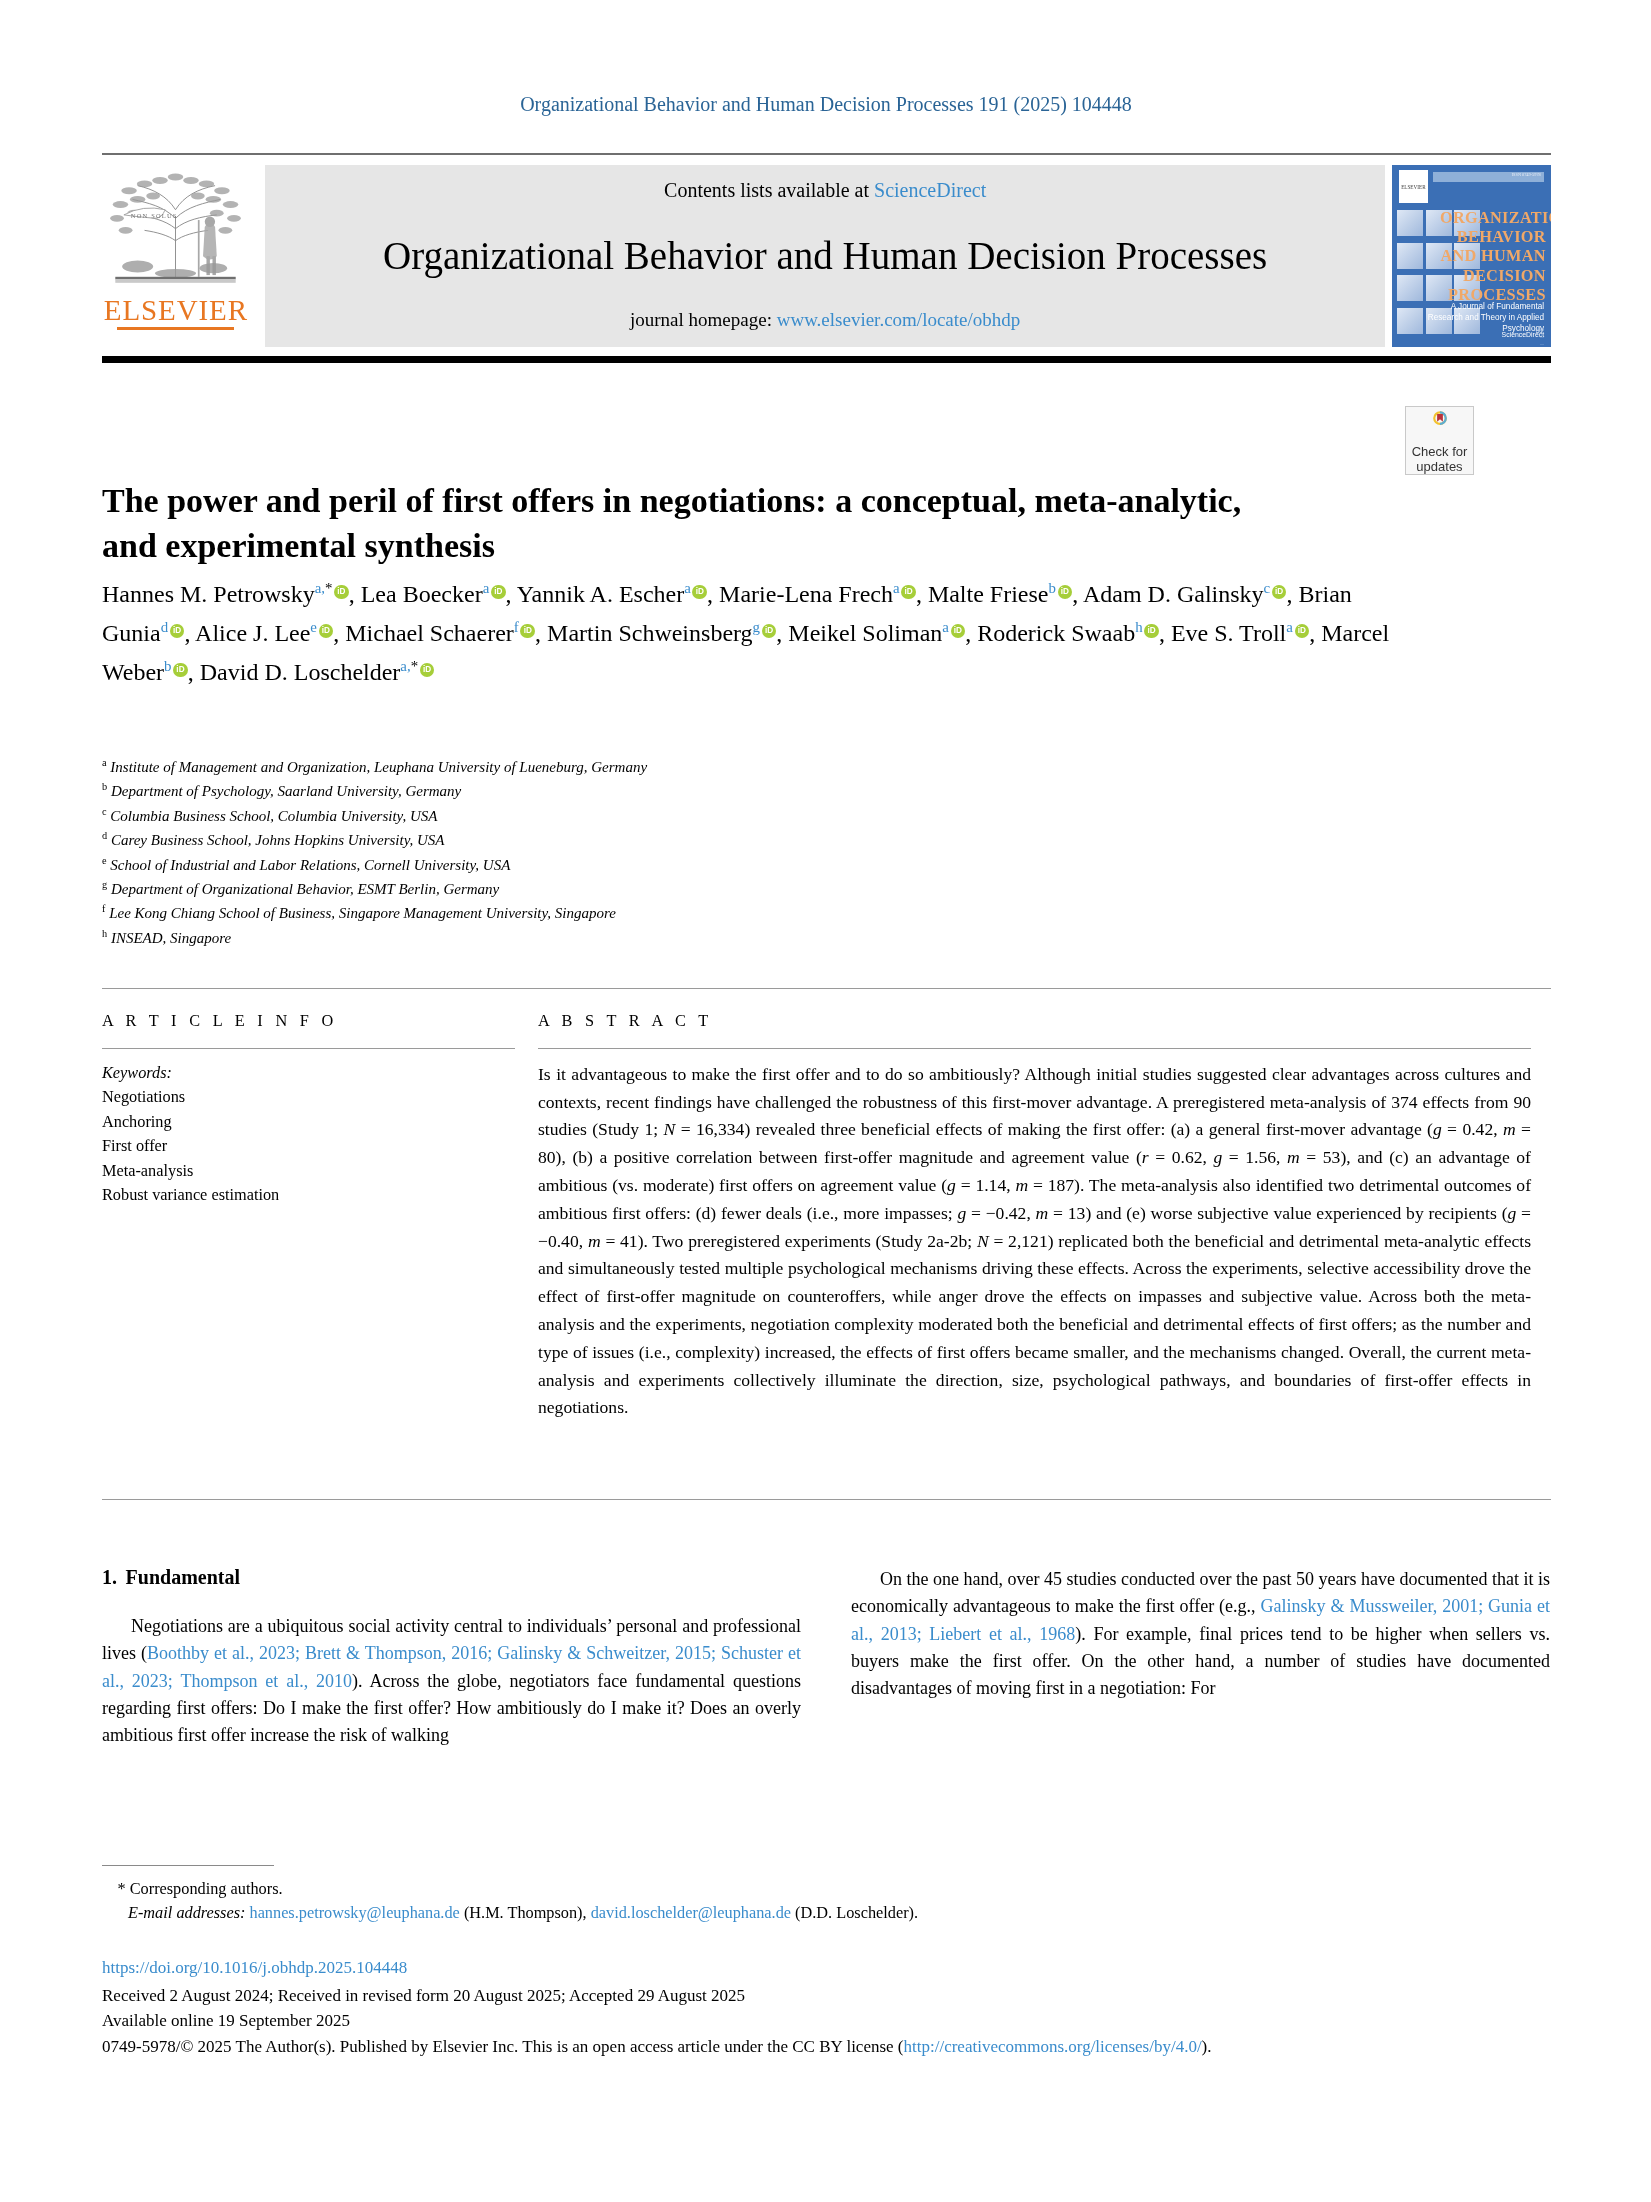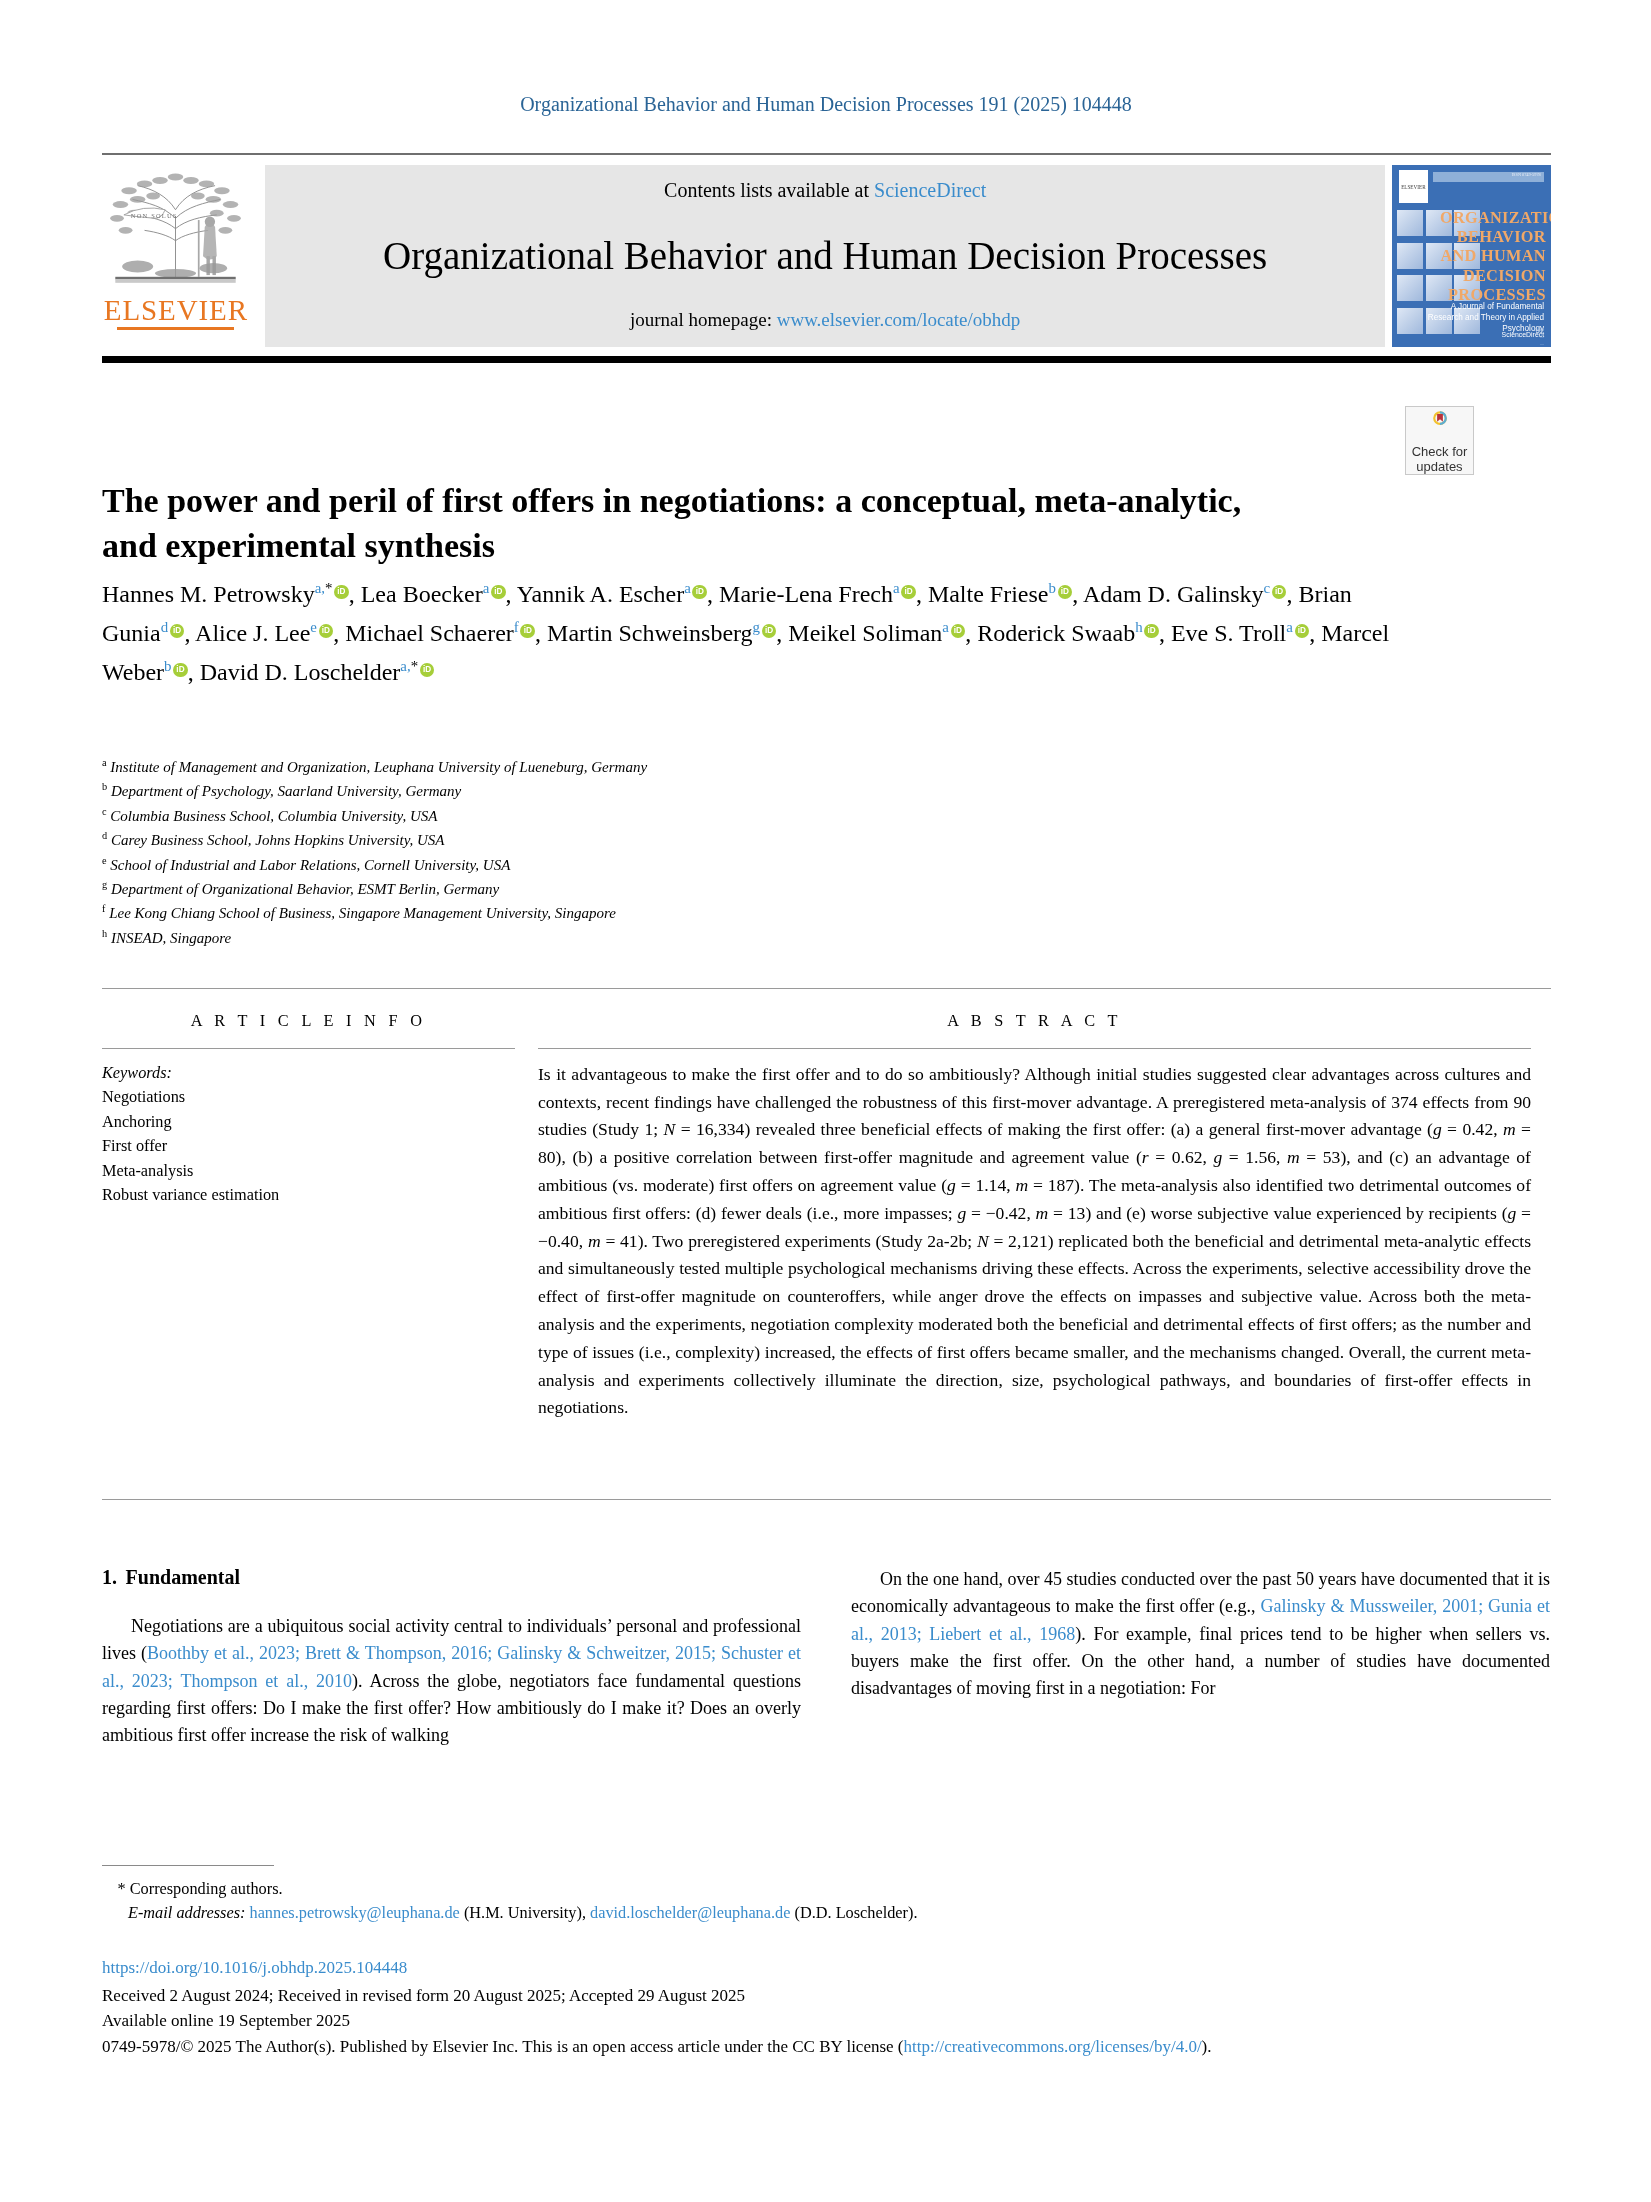--- a/index.html
+++ b/index.html
@@ -281,21 +281,20 @@
   .abstract-col {
     position: absolute;
     top: 1011px;
     left: 538px;
     width: 993px;
   }
   .section-caps {
     font-size: 16.3px;
     letter-spacing: 4.3px;
     font-family: "Liberation Serif", serif;
-    text-align: center;
   }
   .thin-rule {
     height: 0.9px;
     background: #9a9a9a;
     margin-top: 17px;
     margin-bottom: 12px;
   }
   .keywords {
     font-size: 16.3px;
     line-height: 1.5;
@@ -543,21 +542,21 @@
       </p>
     </div>
   </div>
 
   <div class="footnote-rule"></div>
   <div class="footnote">
     <div class="indent1">* Corresponding authors.</div>
     <div class="indent2">
       <span class="em-label">E-mail addresses:</span>
       <a class="link" href="#">hannes.petrowsky@leuphana.de</a>
-      <span>(H.M. University),</span>
+      <span>(H.M. Thompson),</span>
       <a class="link" href="#">david.loschelder@leuphana.de</a>
       <span>(D.D. Loschelder).</span>
     </div>
   </div>
 
   <div class="bottom-matter">
     <div class="doi-line">
       <a class="link" href="#">https://doi.org/10.1016/j.obhdp.2025.104448</a>
     </div>
     <div>Received 2 August 2024; Received in revised form 20 August 2025; Accepted 29 August 2025</div>

